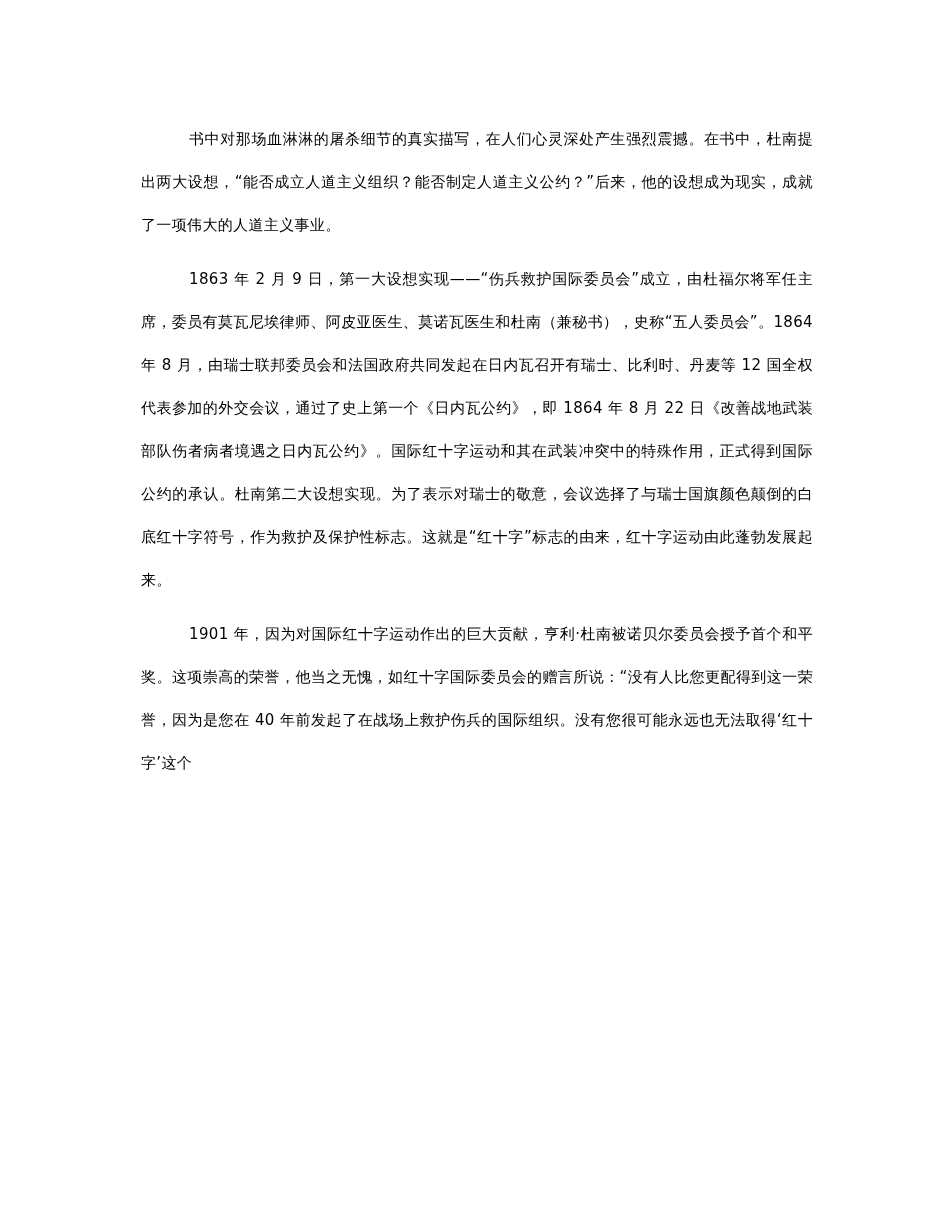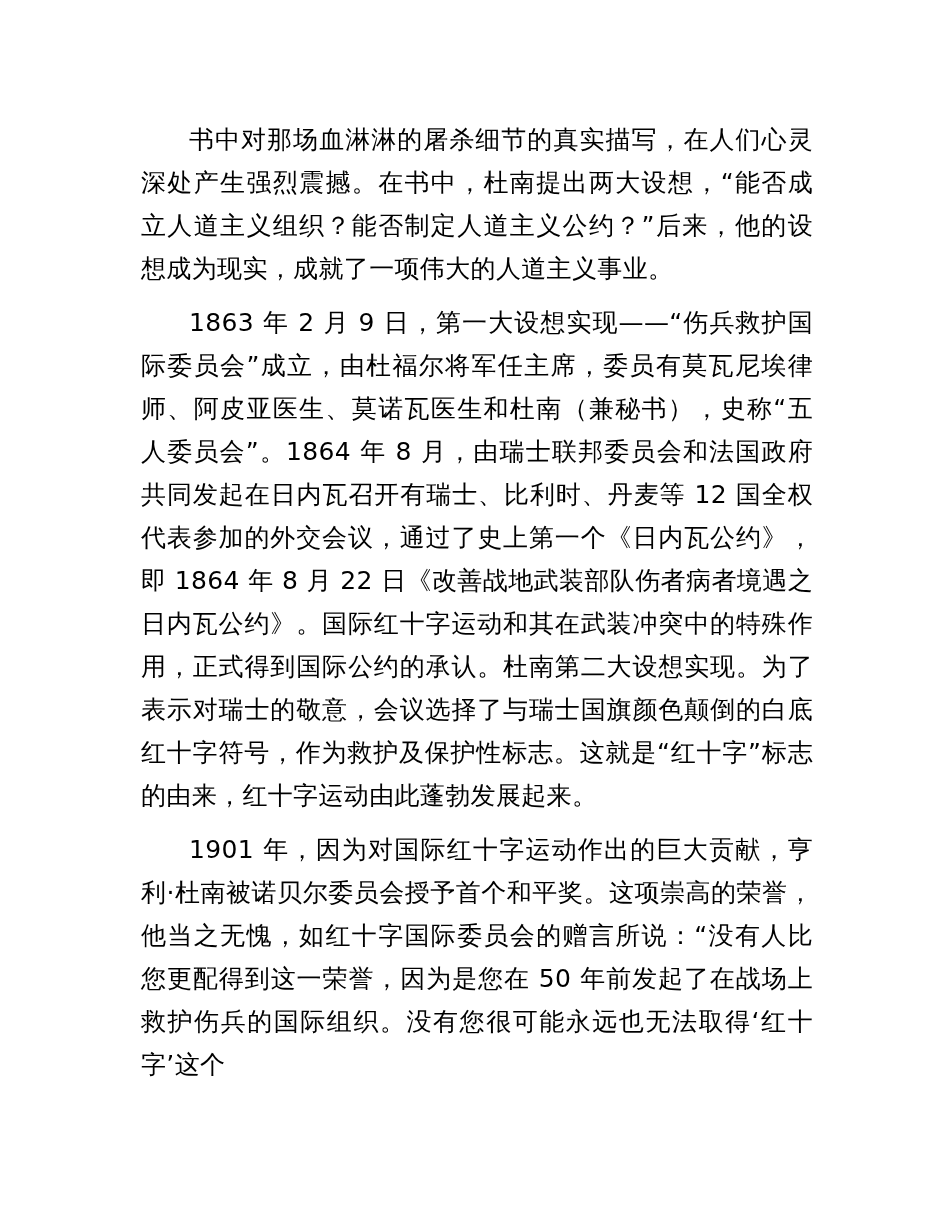--- a/index.html
+++ b/index.html
@@ -16,28 +16,28 @@
       color: #000000;
     }
     .page {
       position: absolute;
       left: 141px;
       top: 118px;
       width: 672px;
     }
     .para {
       margin: 0 0 11px 0;
-      font-size: 25px;
+      font-size: 15px;
       line-height: 43px;
       text-indent: 48px;
       text-align: justify;
       letter-spacing: 0.35px;
       word-break: break-all;
     }
   </style>
 </head>
 <body>
 
 <div class="page">
   <p class="para">书中对那场血淋淋的屠杀细节的真实描写，在人们心灵深处产生强烈震撼。在书中，杜南提出两大设想，“能否成立人道主义组织？能否制定人道主义公约？”后来，他的设想成为现实，成就了一项伟大的人道主义事业。</p>
   <p class="para">1863 年 2 月 9 日，第一大设想实现——“伤兵救护国际委员会”成立，由杜福尔将军任主席，委员有莫瓦尼埃律师、阿皮亚医生、莫诺瓦医生和杜南（兼秘书），史称“五人委员会”。1864 年 8 月，由瑞士联邦委员会和法国政府共同发起在日内瓦召开有瑞士、比利时、丹麦等 12 国全权代表参加的外交会议，通过了史上第一个《日内瓦公约》，即 1864 年 8 月 22 日《改善战地武装部队伤者病者境遇之日内瓦公约》。国际红十字运动和其在武装冲突中的特殊作用，正式得到国际公约的承认。杜南第二大设想实现。为了表示对瑞士的敬意，会议选择了与瑞士国旗颜色颠倒的白底红十字符号，作为救护及保护性标志。这就是“红十字”标志的由来，红十字运动由此蓬勃发展起来。</p>
-  <p class="para">1901 年，因为对国际红十字运动作出的巨大贡献，亨利·杜南被诺贝尔委员会授予首个和平奖。这项崇高的荣誉，他当之无愧，如红十字国际委员会的赠言所说：“没有人比您更配得到这一荣誉，因为是您在 50 年前发起了在战场上救护伤兵的国际组织。没有您很可能永远也无法取得‘红十字’这个</p>
+  <p class="para">1901 年，因为对国际红十字运动作出的巨大贡献，亨利·杜南被诺贝尔委员会授予首个和平奖。这项崇高的荣誉，他当之无愧，如红十字国际委员会的赠言所说：“没有人比您更配得到这一荣誉，因为是您在 40 年前发起了在战场上救护伤兵的国际组织。没有您很可能永远也无法取得‘红十字’这个</p>
 </div>
 
 </body></html>

